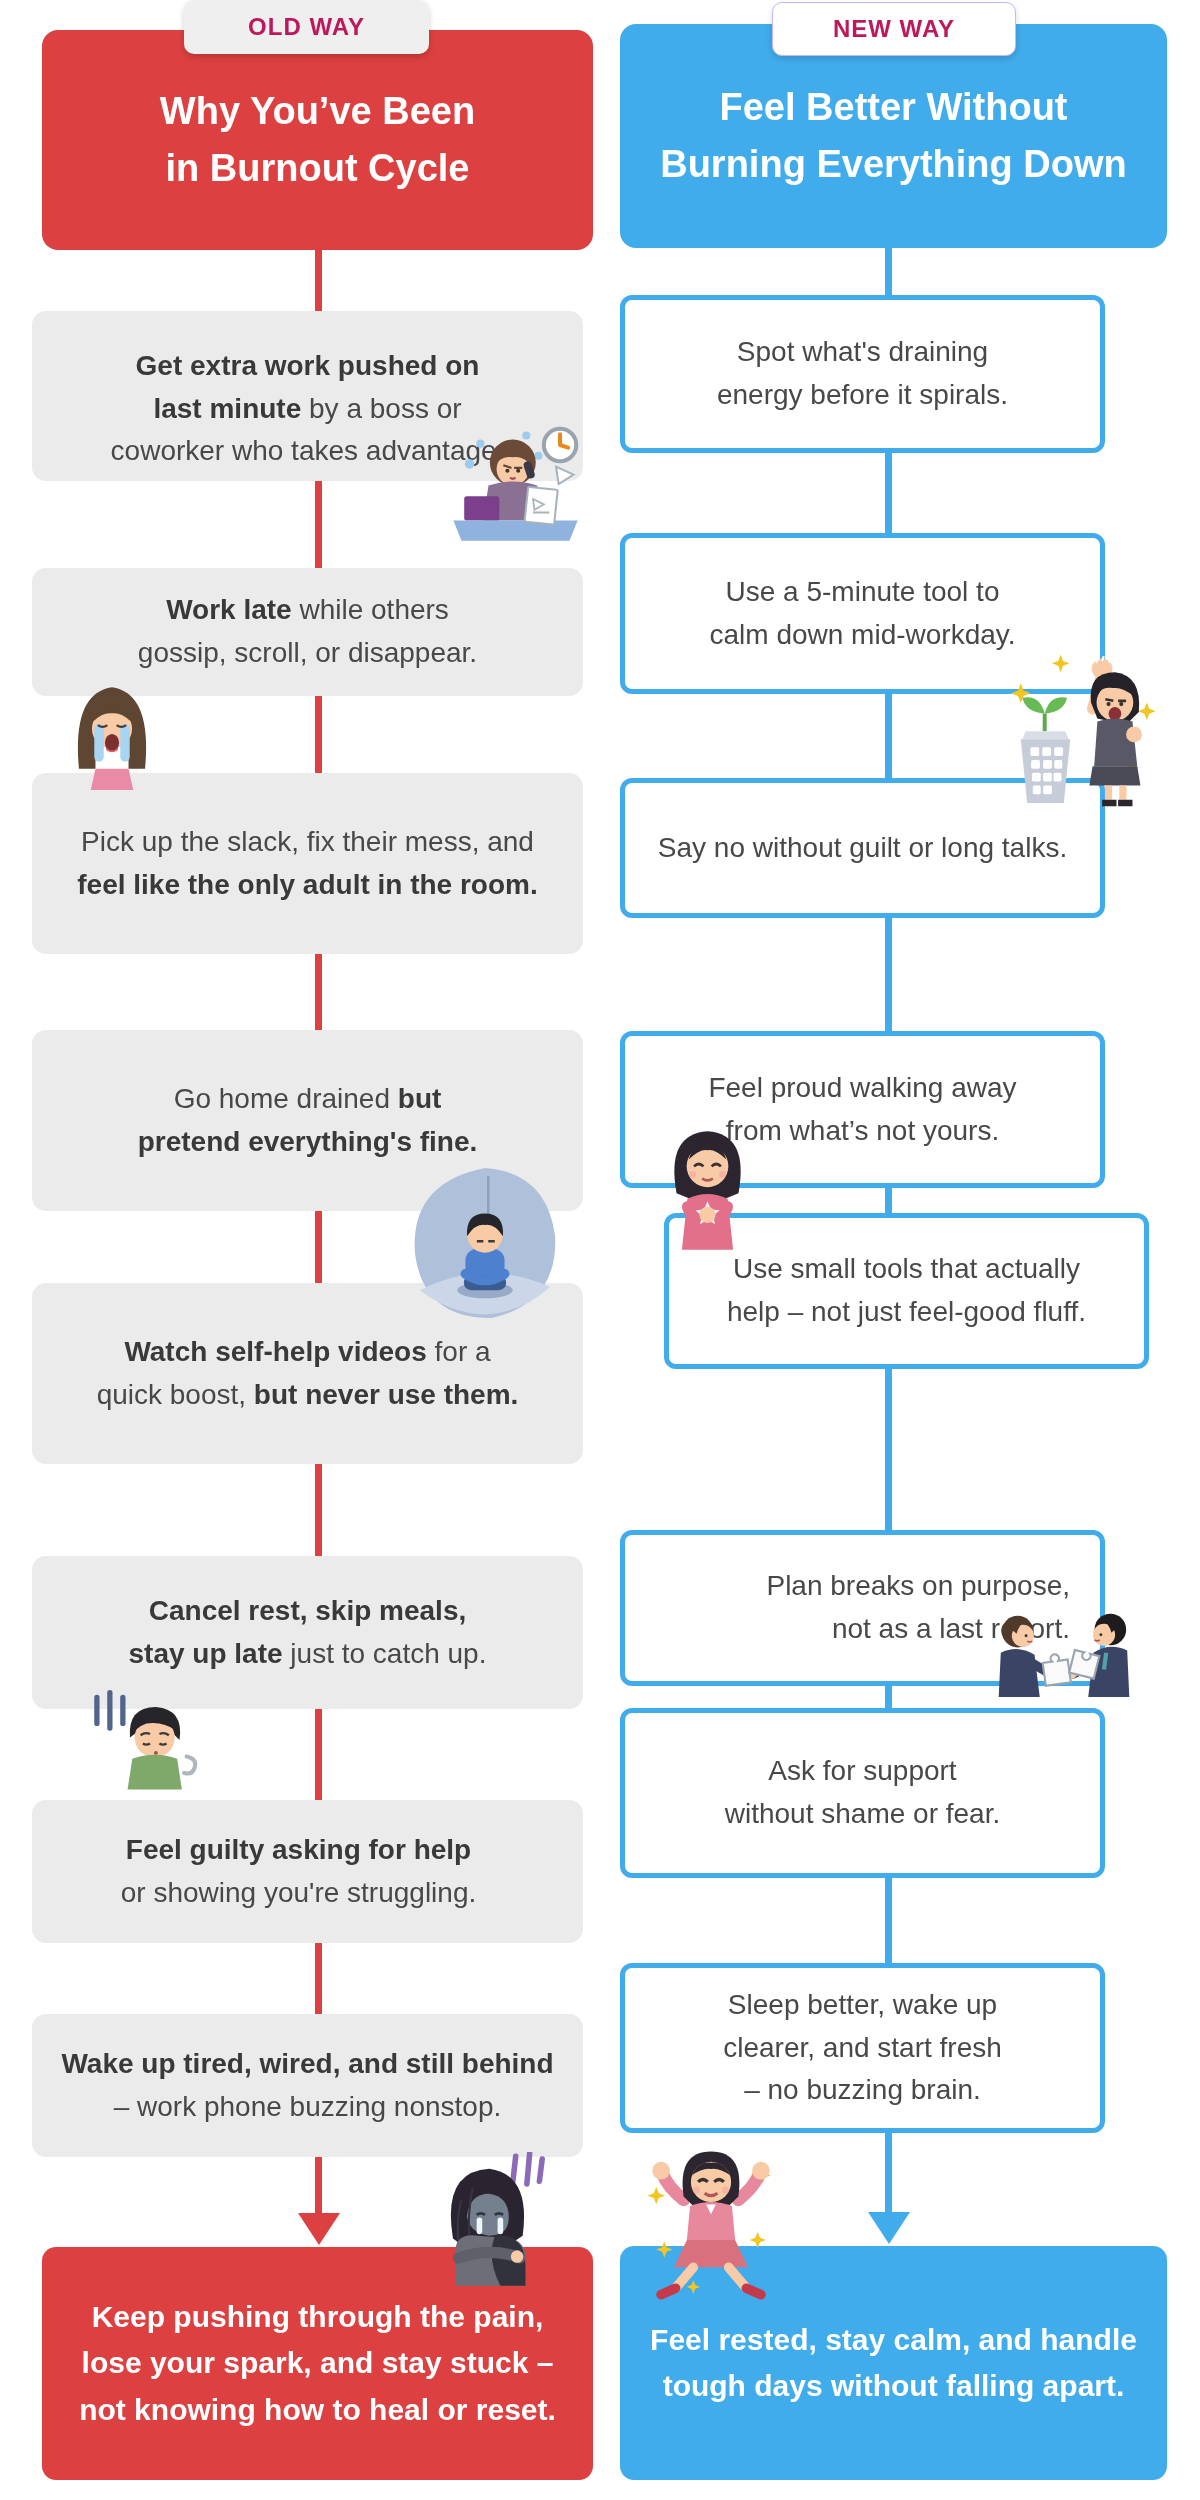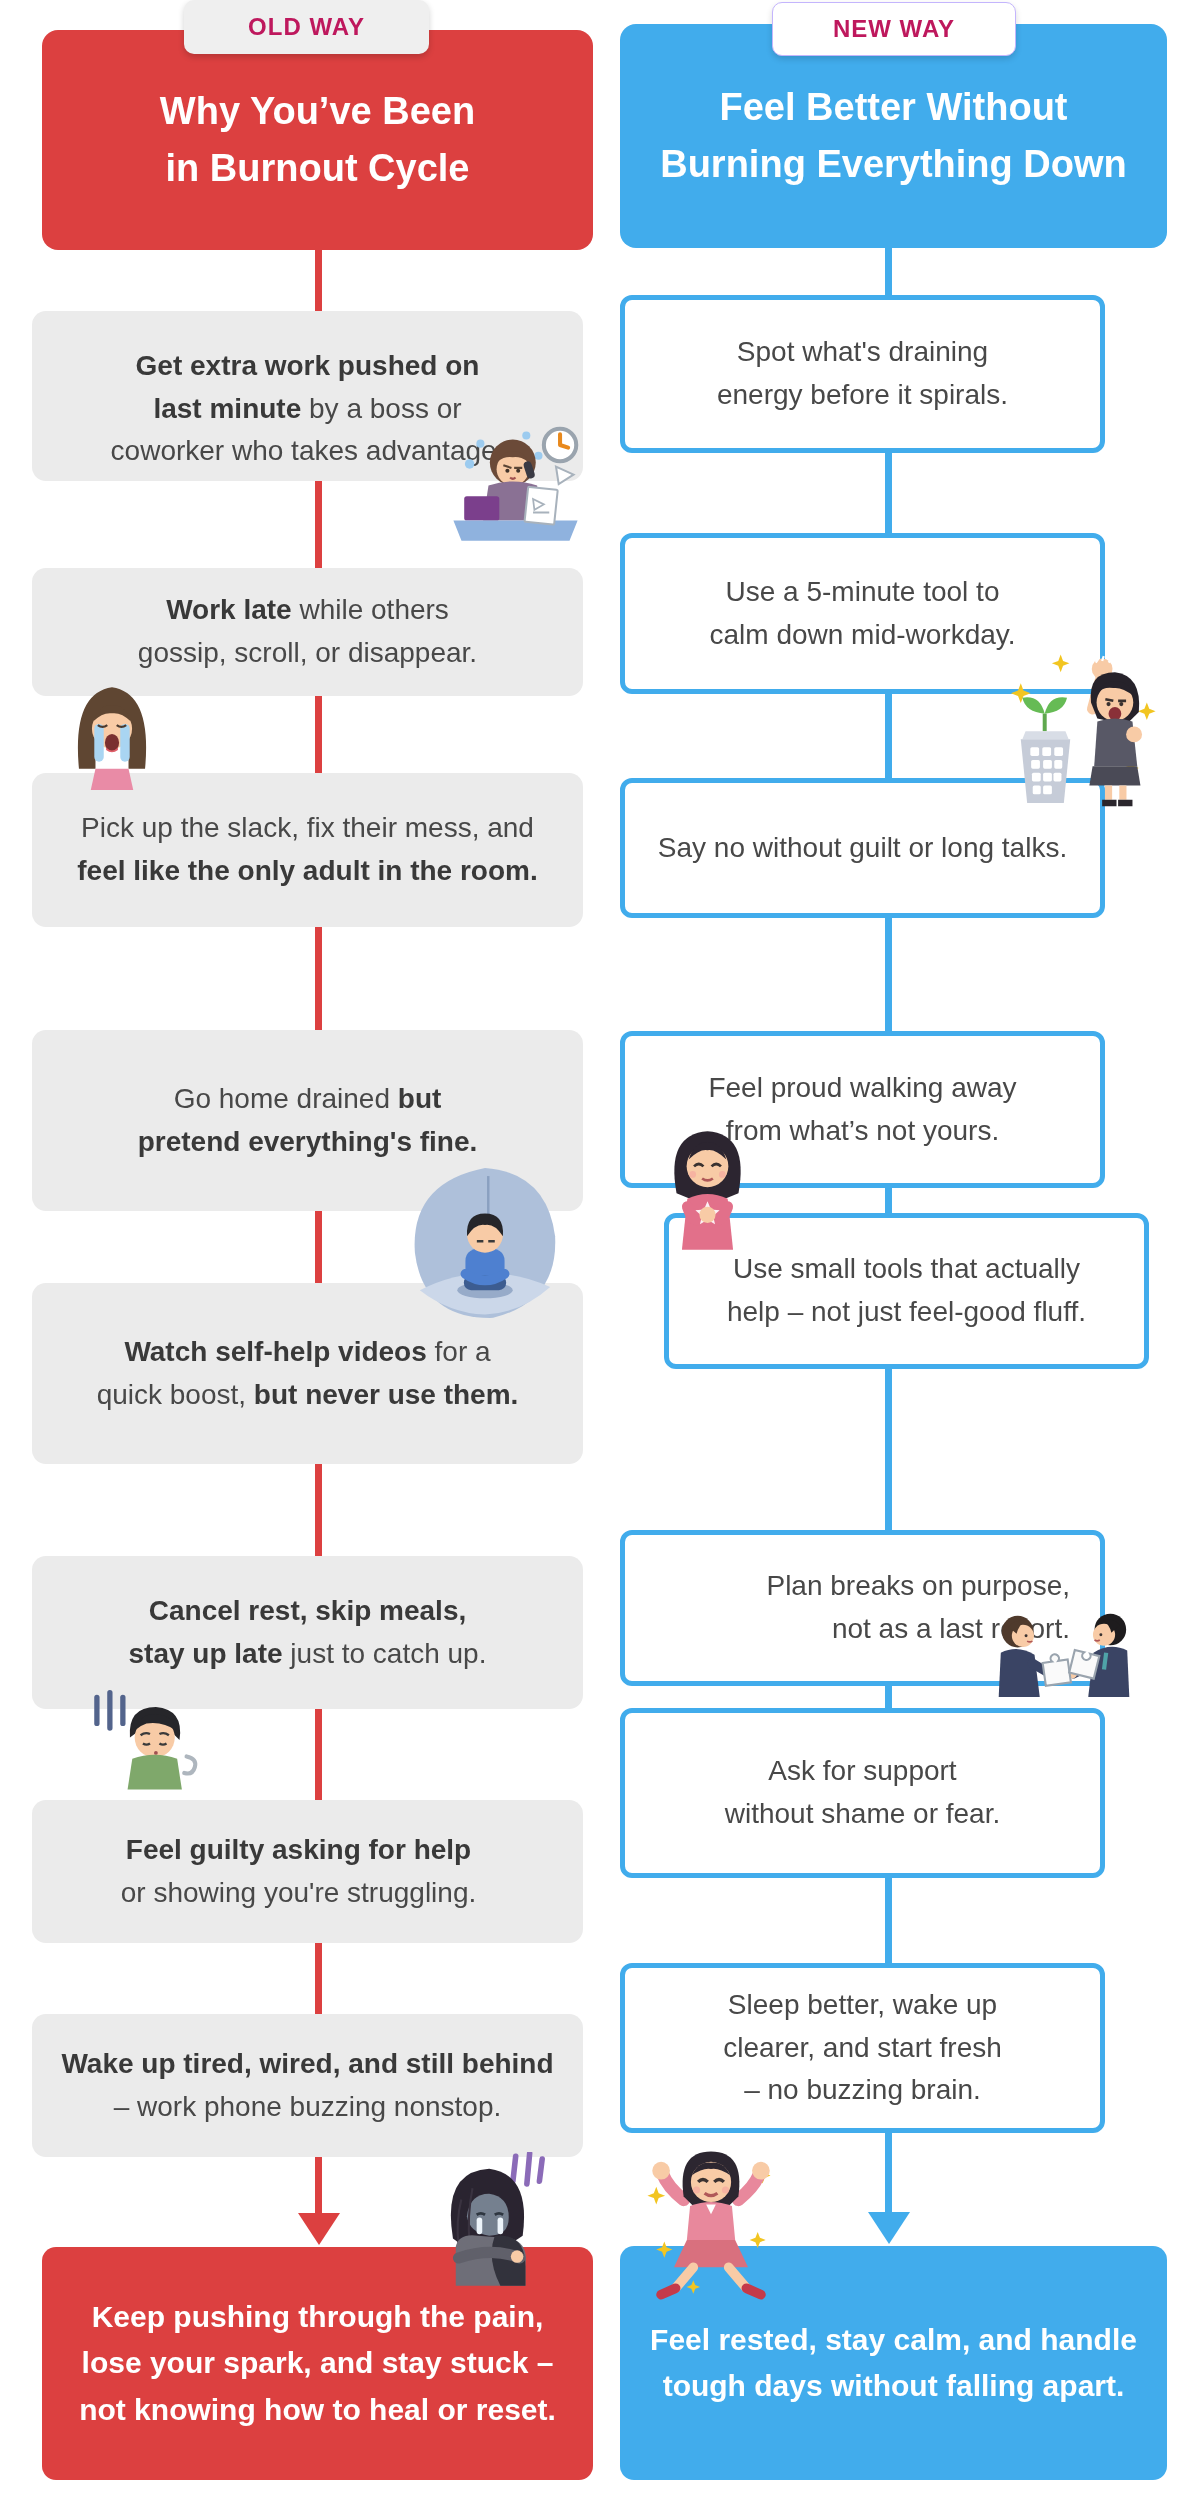--- a/index.html
+++ b/index.html
@@ -58,21 +58,21 @@
 
   <div class="header old">Why You’ve Been in Burnout Cycle</div>
   <div class="header new">Feel Better Without Burning Everything Down</div>
 
   <div class="step ostep" style="top:311px;height:170px;align-items:flex-end;">
       <span><b>Get extra work pushed on last minute</b><span> by a boss or coworker who takes advantage.</span></span>
     </div>
   <div class="step ostep" style="top:568px;height:128px;">
       <span><b>Work late</b><span> while others gossip, scroll, or disappear.</span></span>
     </div>
-  <div class="step ostep" style="top:773px;height:154px;">
+  <div class="step ostep" style="top:773px;height:181px;">
       <span><span>Pick up the slack, fix their mess, and </span><b>feel like the only adult in the room.</b></span>
     </div>
   <div class="step ostep" style="top:1030px;height:181px;">
       <span><span>Go home drained </span><b>but pretend everything's fine.</b></span>
     </div>
   <div class="step ostep" style="top:1283px;height:181px;">
       <span><b>Watch self-help videos</b><span> for a quick boost, </span><b>but never use them.</b></span>
     </div>
   <div class="step ostep" style="top:1556px;height:153px;">
       <span><b>Cancel rest, skip meals, stay up late</b><span> just to catch up.</span></span>

